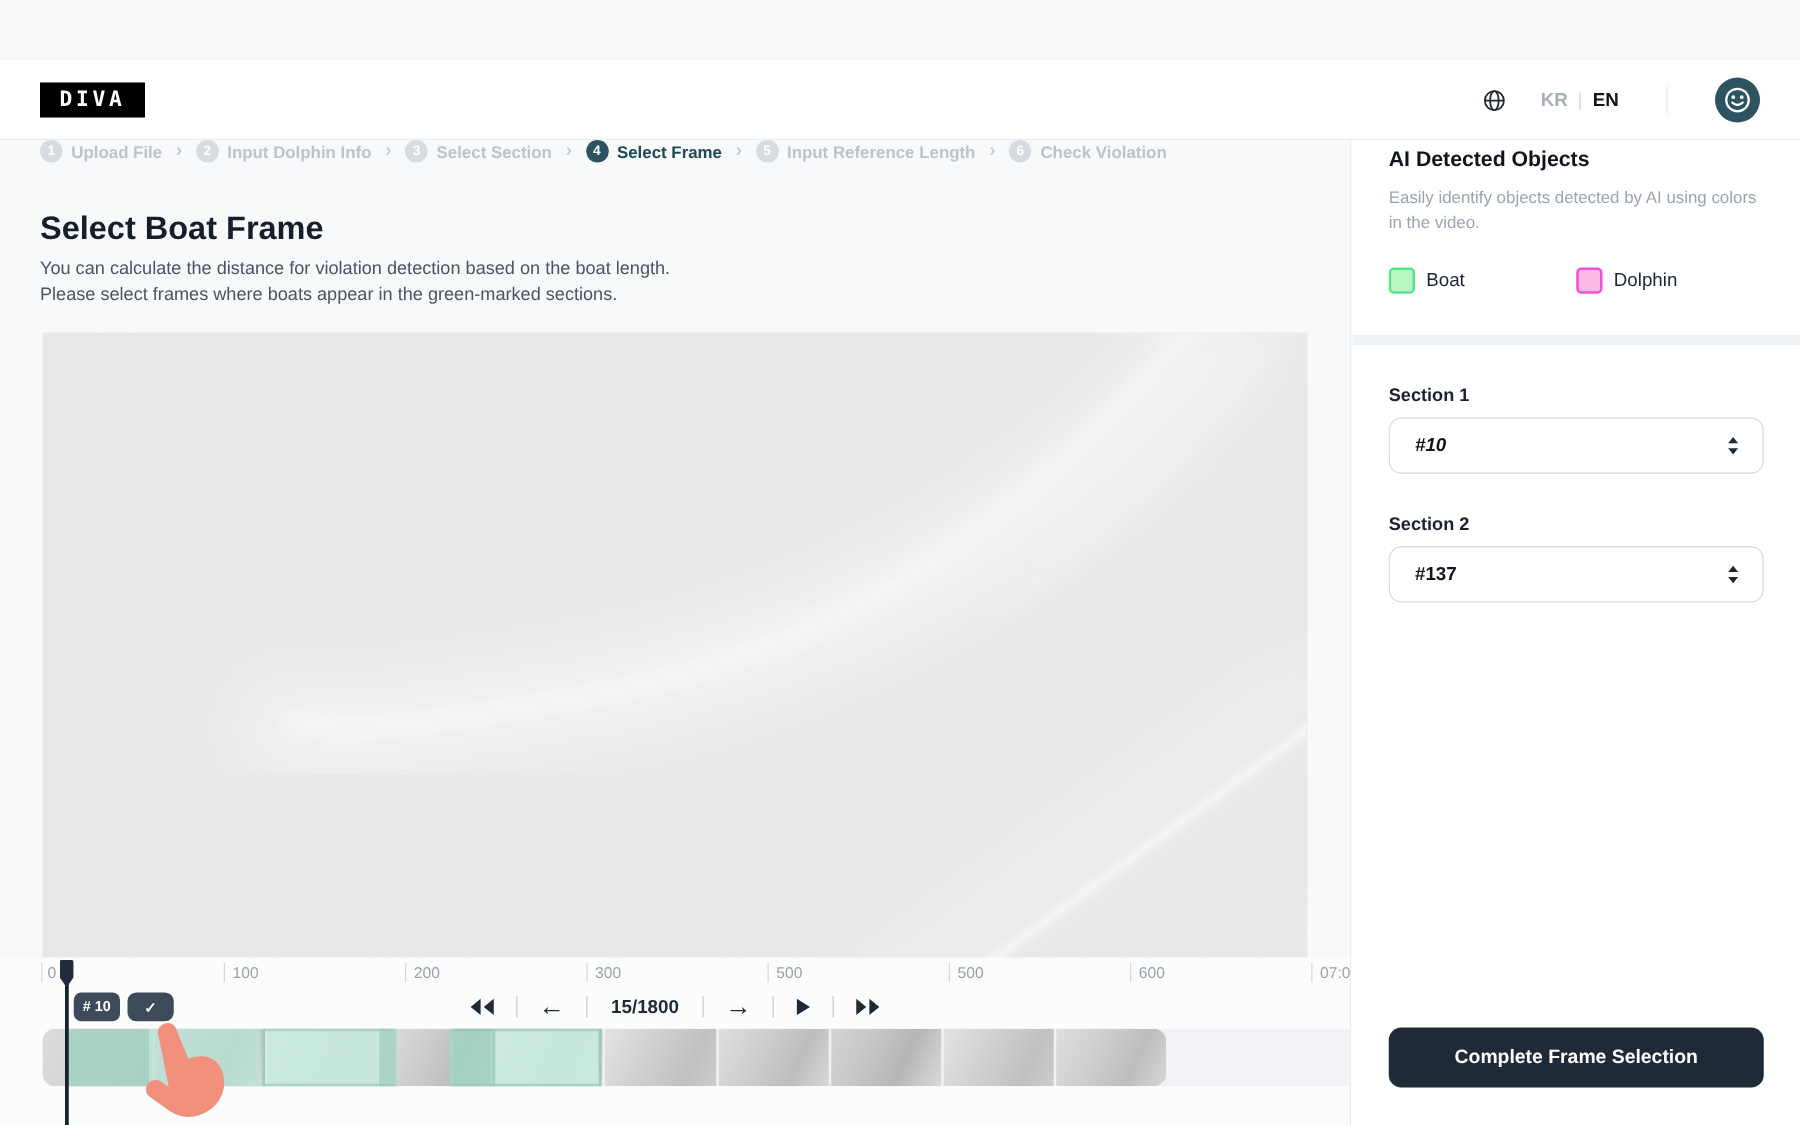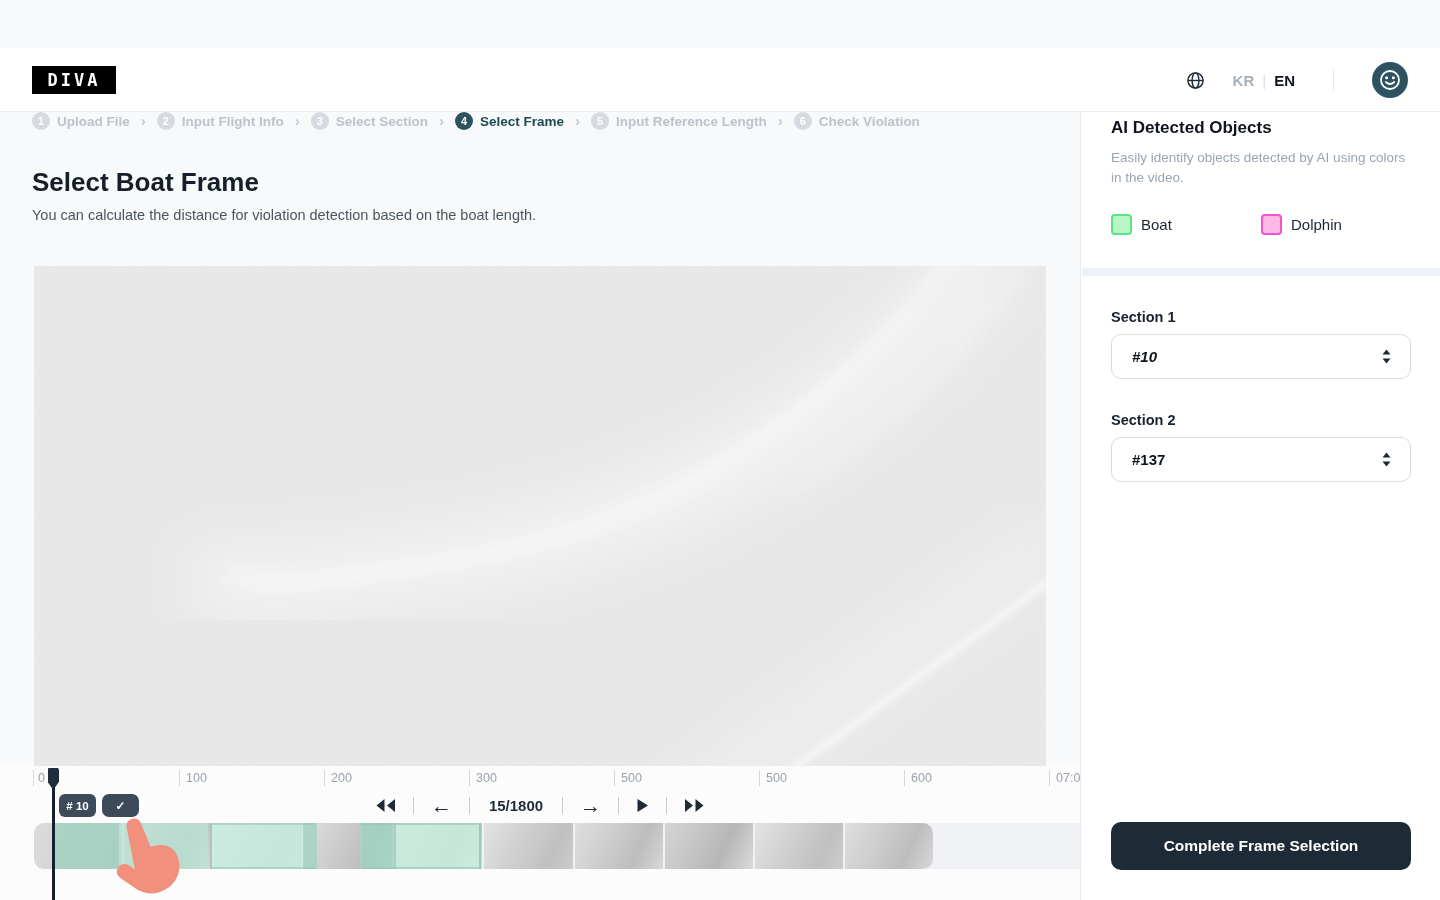--- a/index.html
+++ b/index.html
@@ -142,21 +142,21 @@
   <div class="main">
 
     <div class="stepper">
       <div class="step">
         <span class="step-circle">1</span>
         <span class="step-label">Upload File</span>
       </div>
       <span class="step-chevron">›</span>
       <div class="step">
         <span class="step-circle">2</span>
-        <span class="step-label">Input Flight Info</span>
+        <span class="step-label">Input Dolphin Info</span>
       </div>
       <span class="step-chevron">›</span>
       <div class="step">
         <span class="step-circle">3</span>
         <span class="step-label">Select Section</span>
       </div>
       <span class="step-chevron">›</span>
       <div class="step active">
         <span class="step-circle">4</span>
         <span class="step-label">Select Frame</span>
@@ -168,20 +168,21 @@
       </div>
       <span class="step-chevron">›</span>
       <div class="step">
         <span class="step-circle">6</span>
         <span class="step-label">Check Violation</span>
       </div>
     </div>
 
     <h1 class="page-title">Select Boat Frame</h1>
     <p class="page-desc desc1">You can calculate the distance for violation detection based on the boat length.</p>
+    <p class="page-desc desc2">Please select frames where boats appear in the green-marked sections.</p>
 
     <div class="video-stage">
       <svg class="scene" width="1012" height="566" viewBox="0 0 1012 566">
         <defs>
           <filter id="blur8">
               <feGaussianBlur stdDeviation="8"></feGaussianBlur>
             </filter>
           <filter id="blur4">
               <feGaussianBlur stdDeviation="3.5"></feGaussianBlur>
             </filter>

